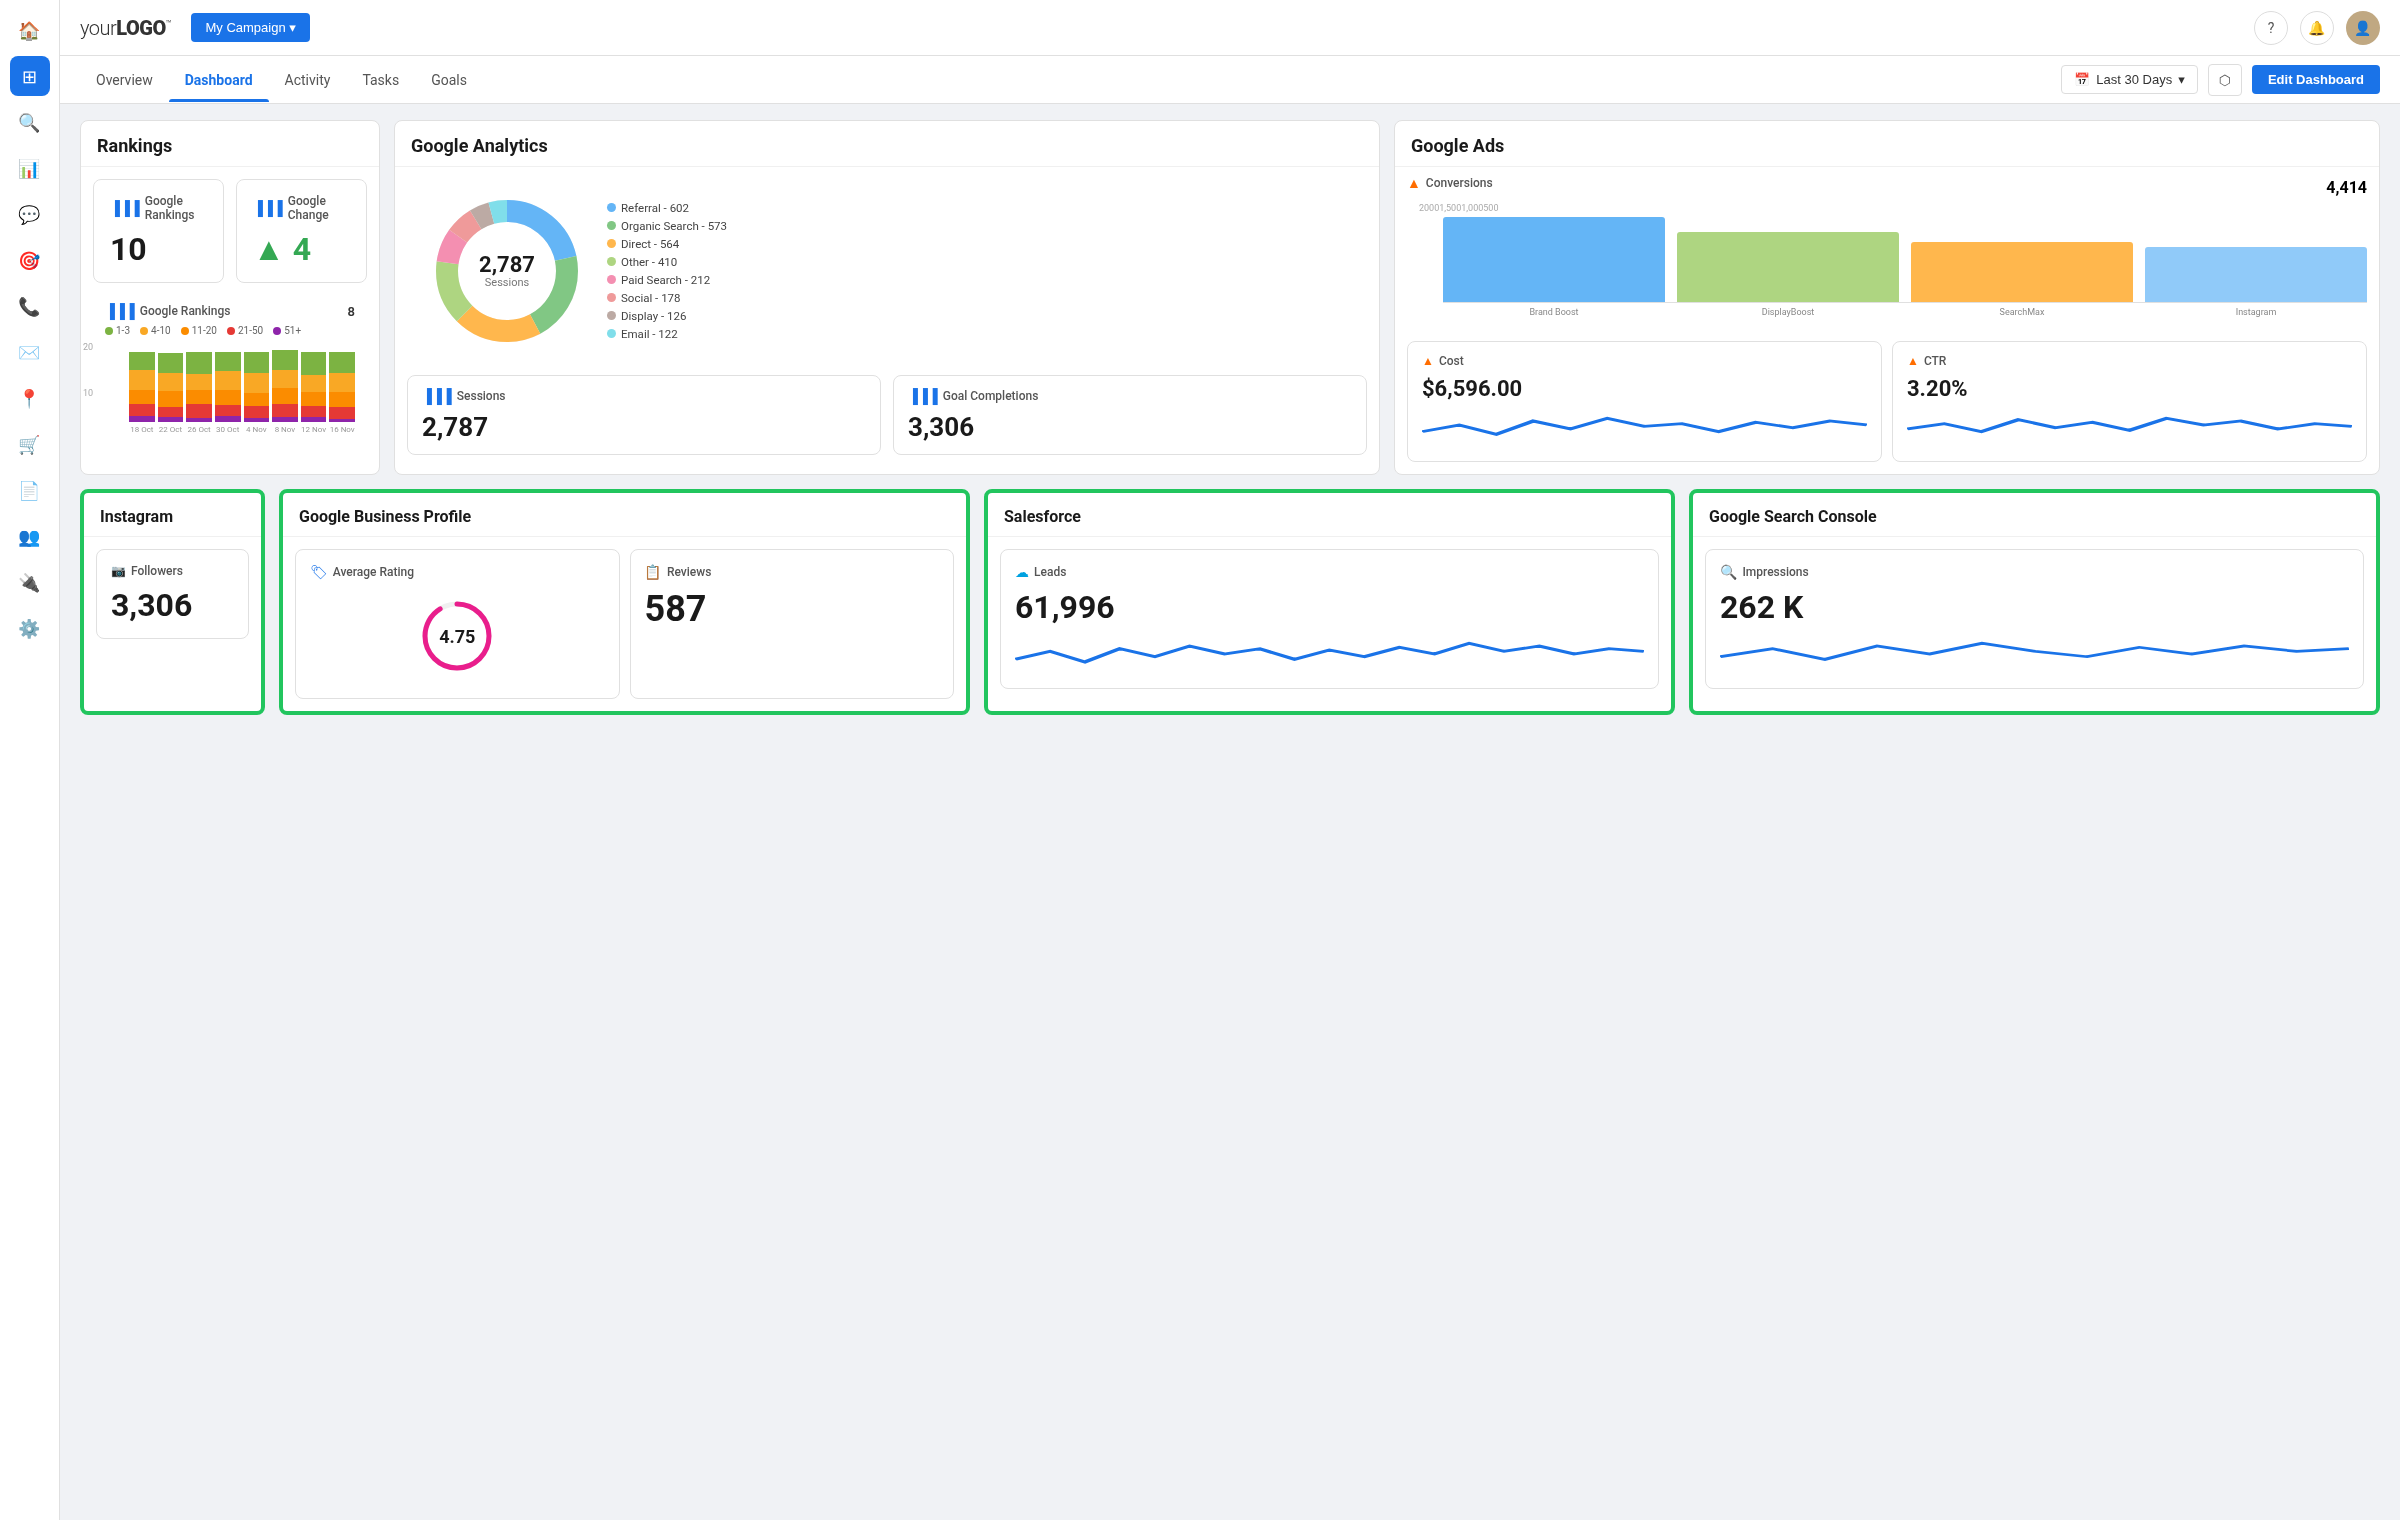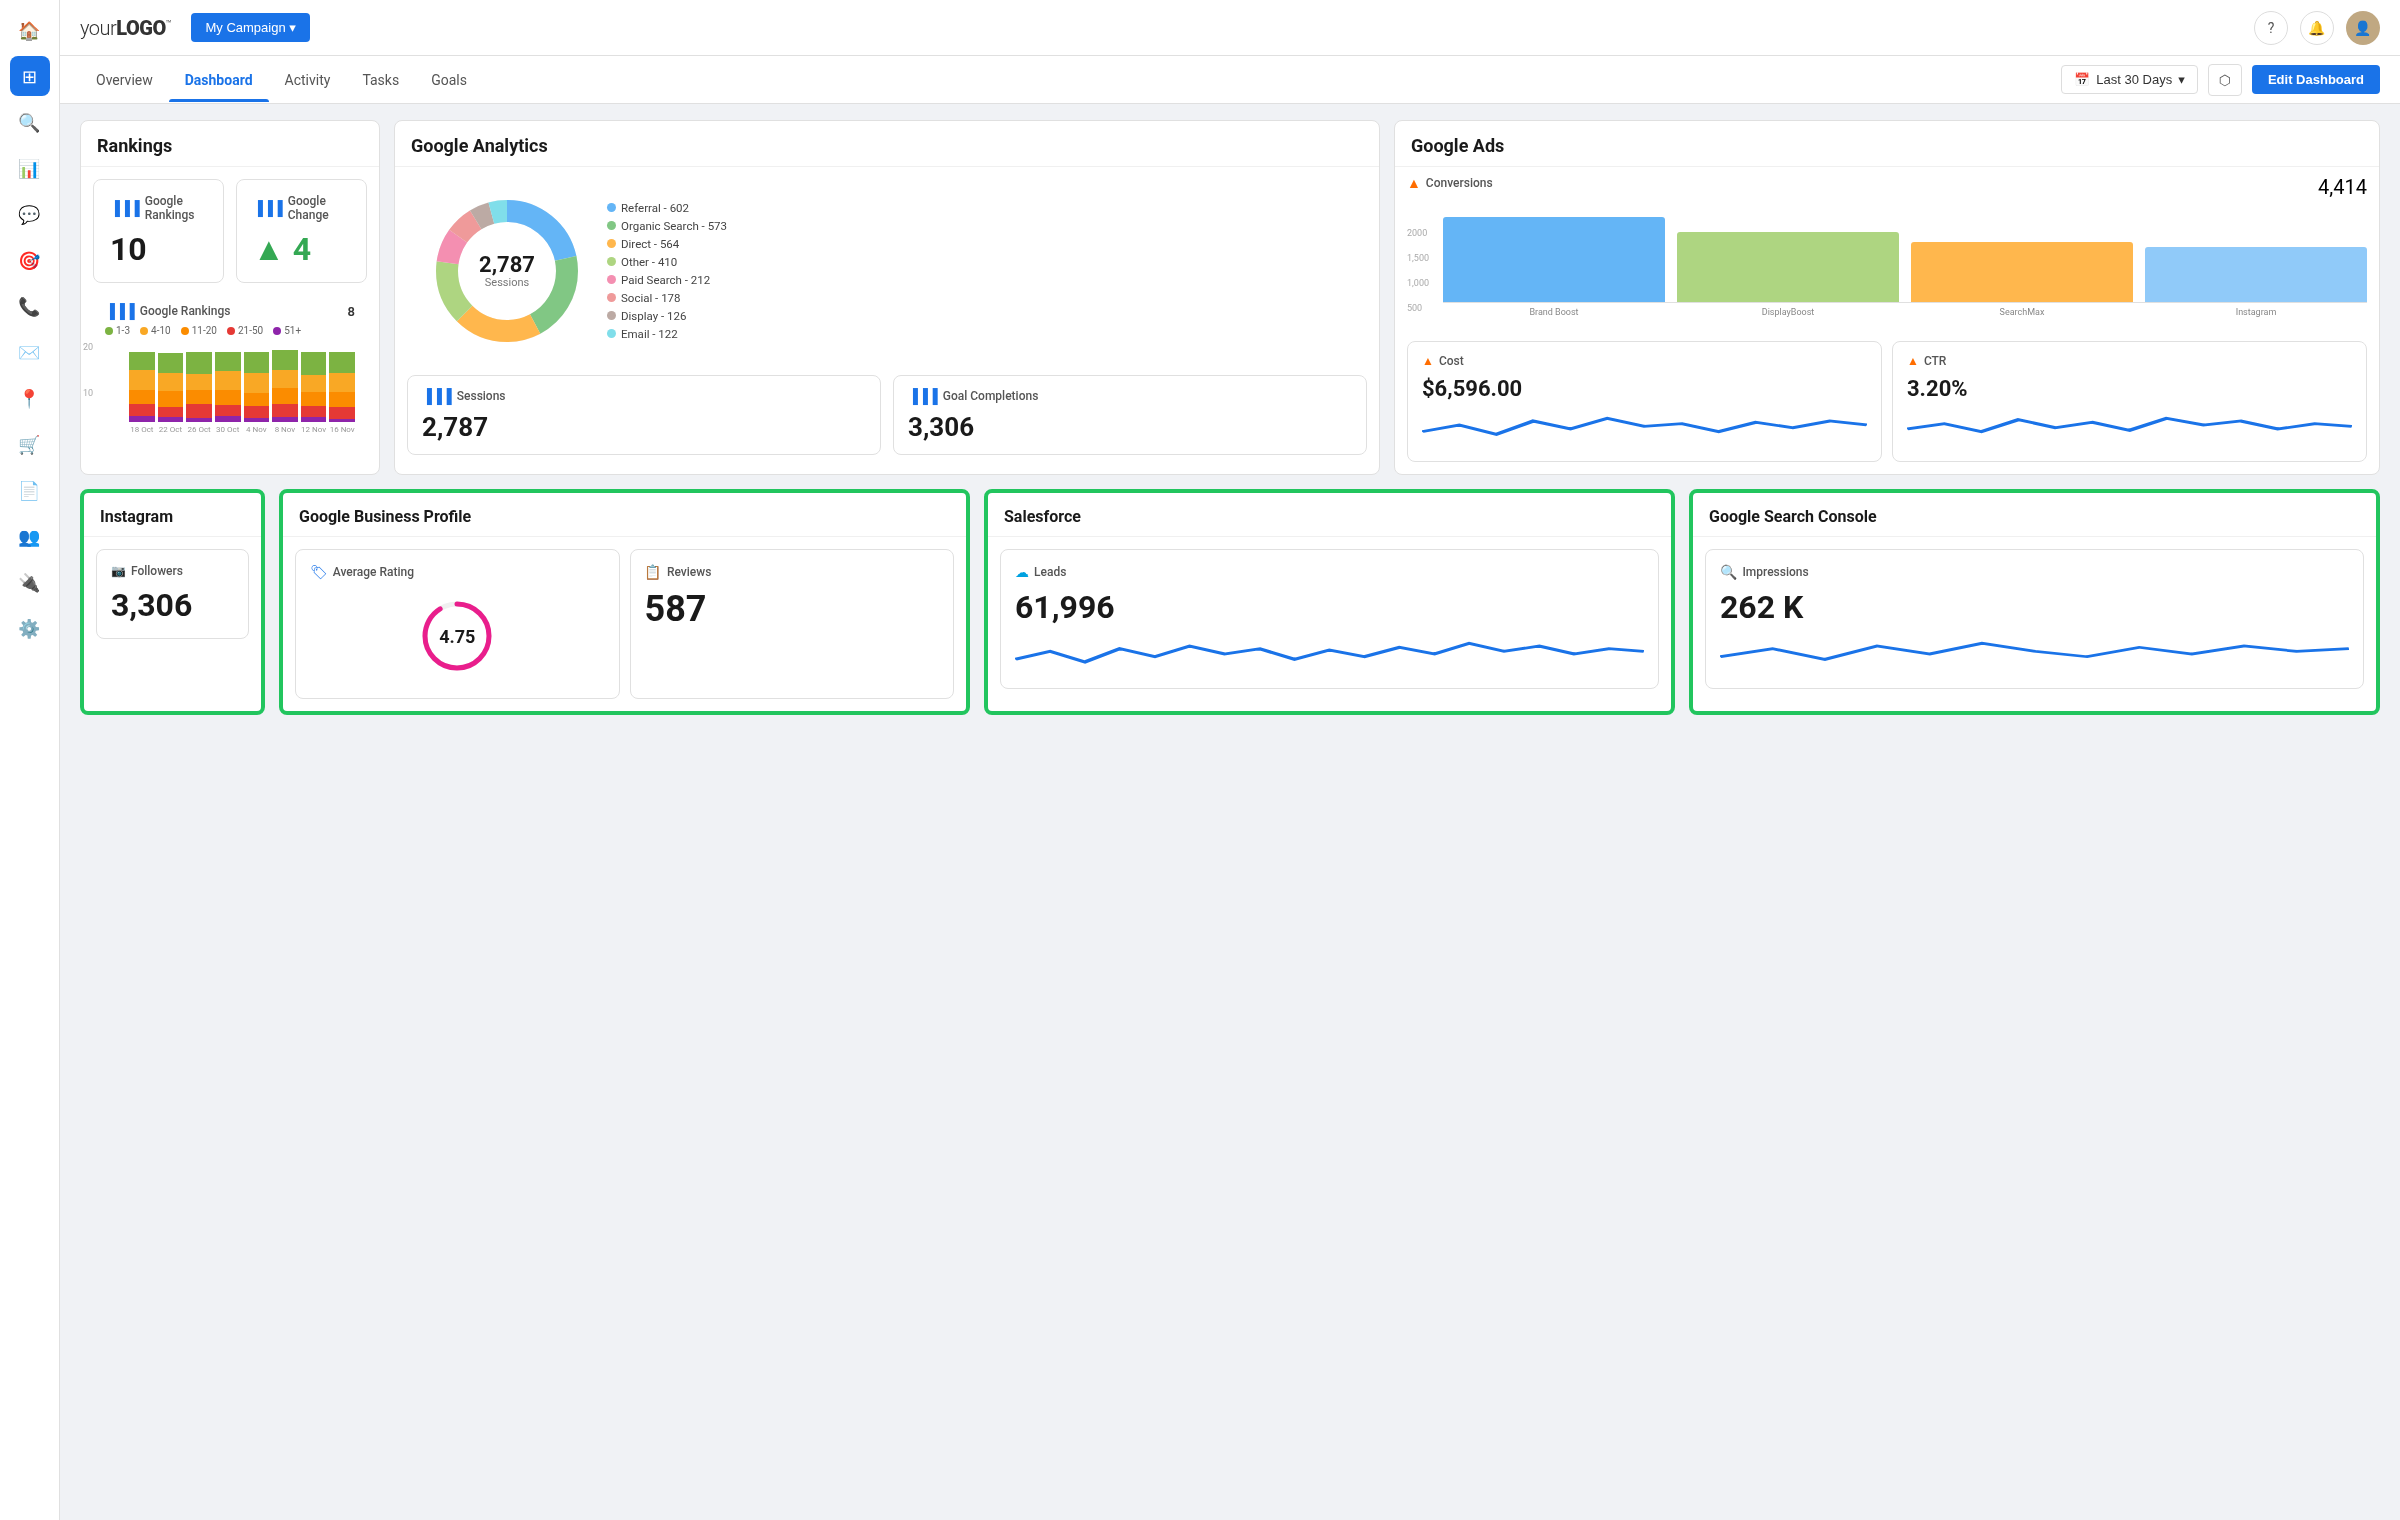--- a/index.html
+++ b/index.html
@@ -700,25 +700,25 @@
 
       <div class="section-card">
         <div class="section-header">Google Ads</div>
         <div class="ads-inner">
           <div class="ads-top">
             <div class="ads-top-header">
               <div class="widget-title">
                 <span style="color:#ff6d00; font-size:14px;">▲</span>
                 <span>Conversions</span>
               </div>
-              <span style="font-size:20px; font-weight:400;">4,414</span>
+              <span style="font-size:16px; font-weight:700;">4,414</span>
             </div>
 
             <div style="position:relative; height:130px; padding-left:36px;">
-              <div style="position:absolute; left:0; top:0; height:100px; display:flex; flex-direction:column; justify-content:space-between;margin-top:25px;">
+              <div style="position:absolute; left:12px; top:0; height:100px; display:flex; flex-direction:row; justify-content:space-between;">
                 <span style="font-size:9px; color:#aaa;">2000</span>
                 <span style="font-size:9px; color:#aaa;">1,500</span>
                 <span style="font-size:9px; color:#aaa;">1,000</span>
                 <span style="font-size:9px; color:#aaa;">500</span>
                 <span style="font-size:9px; color:#aaa;"></span>
               </div>
               <div style="display:flex; align-items:flex-end; height:100px; gap:12px; border-bottom:1px solid #e0e0e0;">
                 <div style="flex:1; display:flex; flex-direction:column; align-items:center; gap:3px; height:100%;">
                   <div style="flex:1; width:70%; display:flex; align-items:flex-end; width:100%;">
                     <div style="height:85px; width:100%; background:#64b5f6; border-radius:3px 3px 0 0;"></div>

